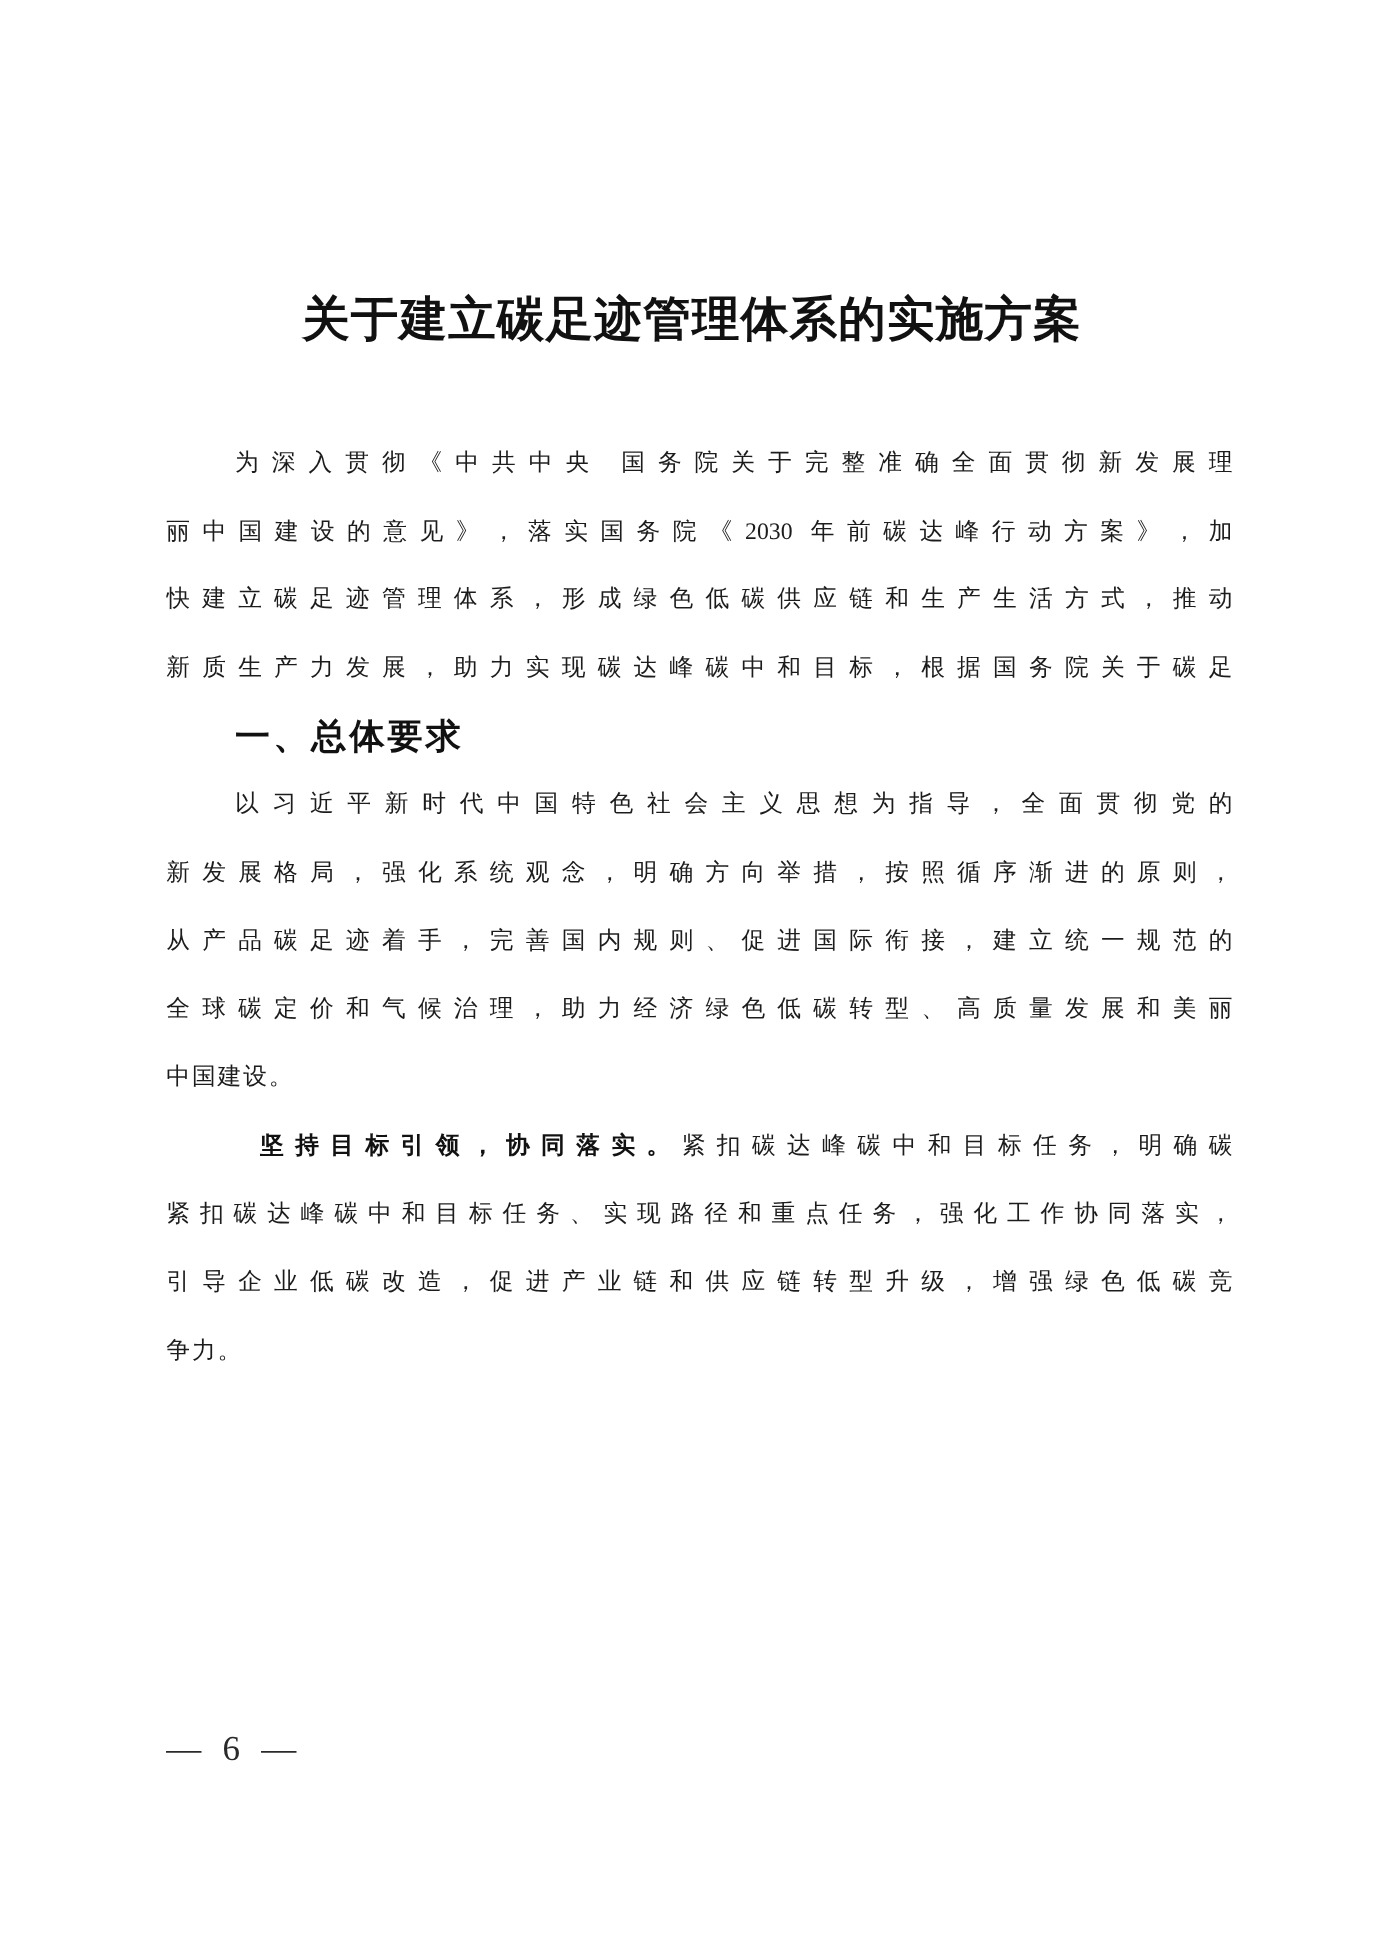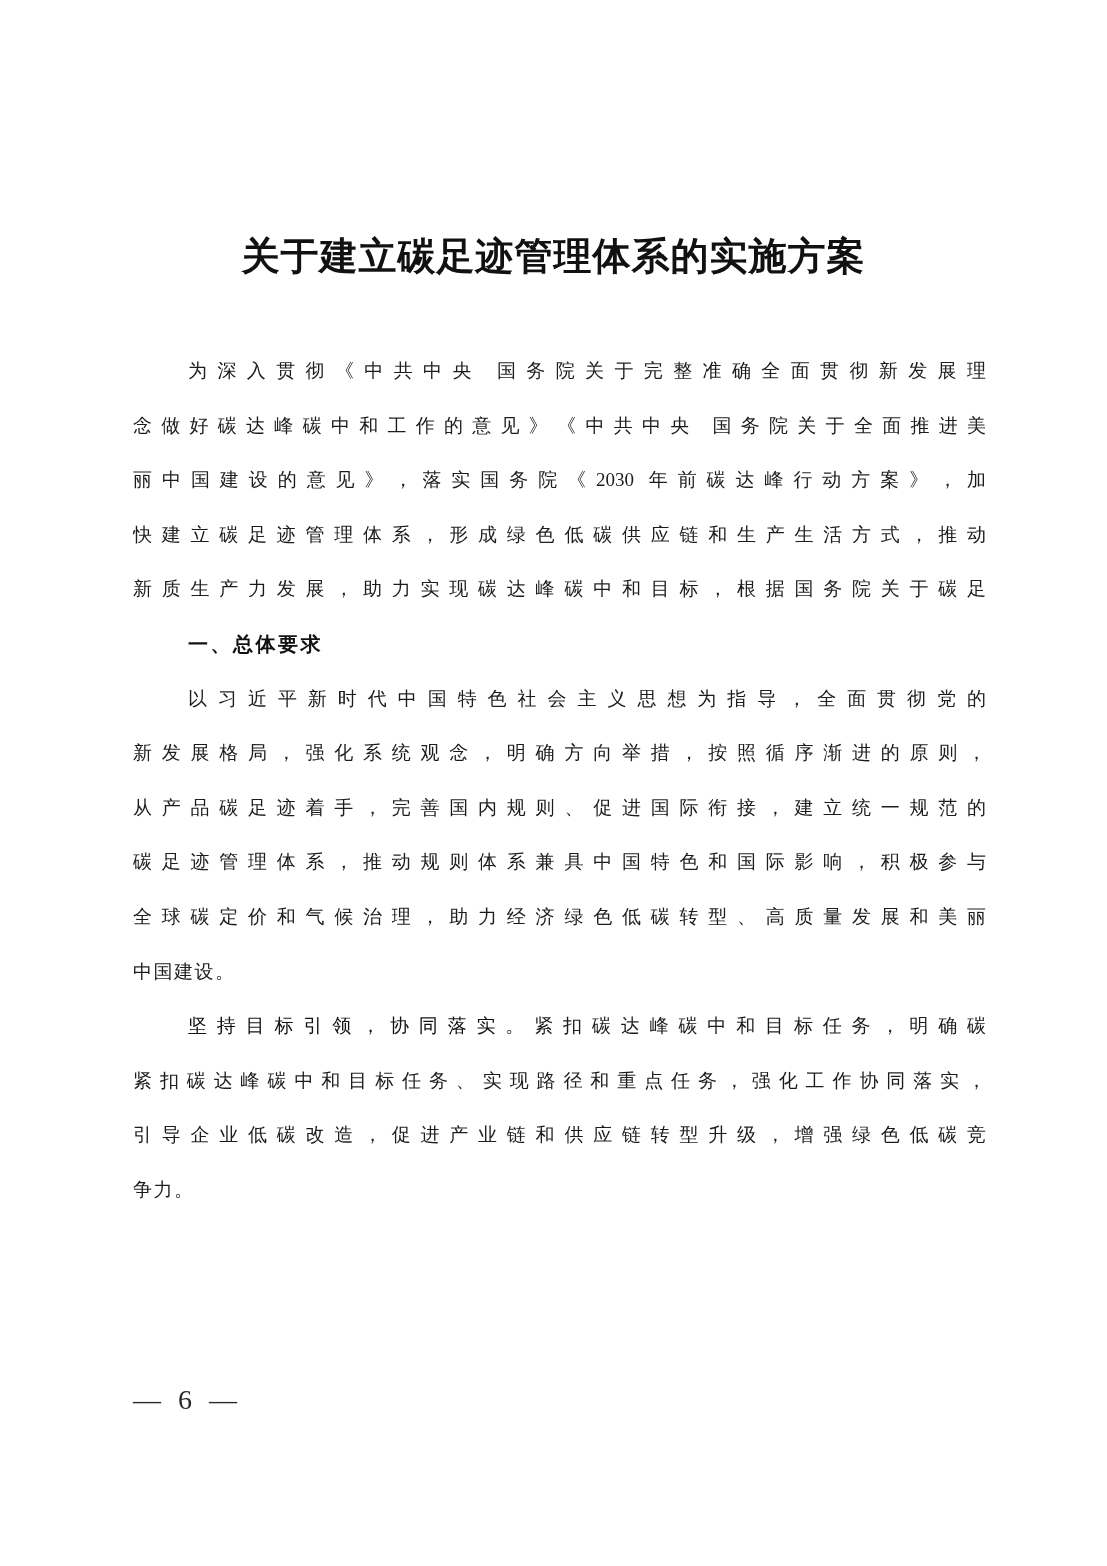--- a/index.html
+++ b/index.html
@@ -42,28 +42,29 @@
   .j {
     text-align: justify;
     text-align-last: justify;
     text-justify: inter-character;
   }
   .end { letter-spacing: 1.5px; }
   .ind { text-indent: 55px; }
   .hd {
     font-family: "Liberation Sans", "DejaVu Sans", sans-serif;
     font-weight: bold;
-    font-size: 20px;
+    font-size: 28px;
     letter-spacing: 2.5px;
     color: #111111;
   }
   .bold-lead {
     font-family: "Liberation Sans", "DejaVu Sans", sans-serif;
-    font-weight: normal;
+    font-weight: bold;
     color: #111111;
+    margin-left: 20px;
   }
   .footer {
     position: absolute;
     top: 1378px; left: 133px;
     height: 44px;
     display: flex;
     align-items: center;
     gap: 17px;
     font-size: 28px;
     line-height: 44px;
@@ -74,31 +75,29 @@
 </head>
 <body>
 
 <div class="page">
 
   <div class="doc-title">关于建立碳足迹管理体系的实施方案</div>
 
   <div class="doc-body">
 
     <div class="ln j ind">为深入贯彻《中共中央 国务院关于完整准确全面贯彻新发展理</div>
-    <div class="ln j">念做好碳达峰碳中和工作的意见》《中共中央 国务院关于全面推进美</div>
     <div class="ln j">丽中国建设的意见》，落实国务院《2030 年前碳达峰行动方案》，加</div>
     <div class="ln j">快建立碳足迹管理体系，形成绿色低碳供应链和生产生活方式，推动</div>
     <div class="ln j">新质生产力发展，助力实现碳达峰碳中和目标，根据国务院关于碳足</div>
 
     <div class="ln hd ind">一、总体要求</div>
 
     <div class="ln j ind">以习近平新时代中国特色社会主义思想为指导，全面贯彻党的</div>
     <div class="ln j">新发展格局，强化系统观念，明确方向举措，按照循序渐进的原则，</div>
     <div class="ln j">从产品碳足迹着手，完善国内规则、促进国际衔接，建立统一规范的</div>
-    <div class="ln j">碳足迹管理体系，推动规则体系兼具中国特色和国际影响，积极参与</div>
     <div class="ln j">全球碳定价和气候治理，助力经济绿色低碳转型、高质量发展和美丽</div>
     <div class="ln end">中国建设。</div>
 
     <div class="ln j ind">
       <span class="bold-lead">坚持目标引领，协同落实。</span><span>紧扣碳达峰碳中和目标任务，明确碳</span>
     </div>
     <div class="ln j">紧扣碳达峰碳中和目标任务、实现路径和重点任务，强化工作协同落实，</div>
     <div class="ln j">引导企业低碳改造，促进产业链和供应链转型升级，增强绿色低碳竞</div>
     <div class="ln end">争力。</div>
 

